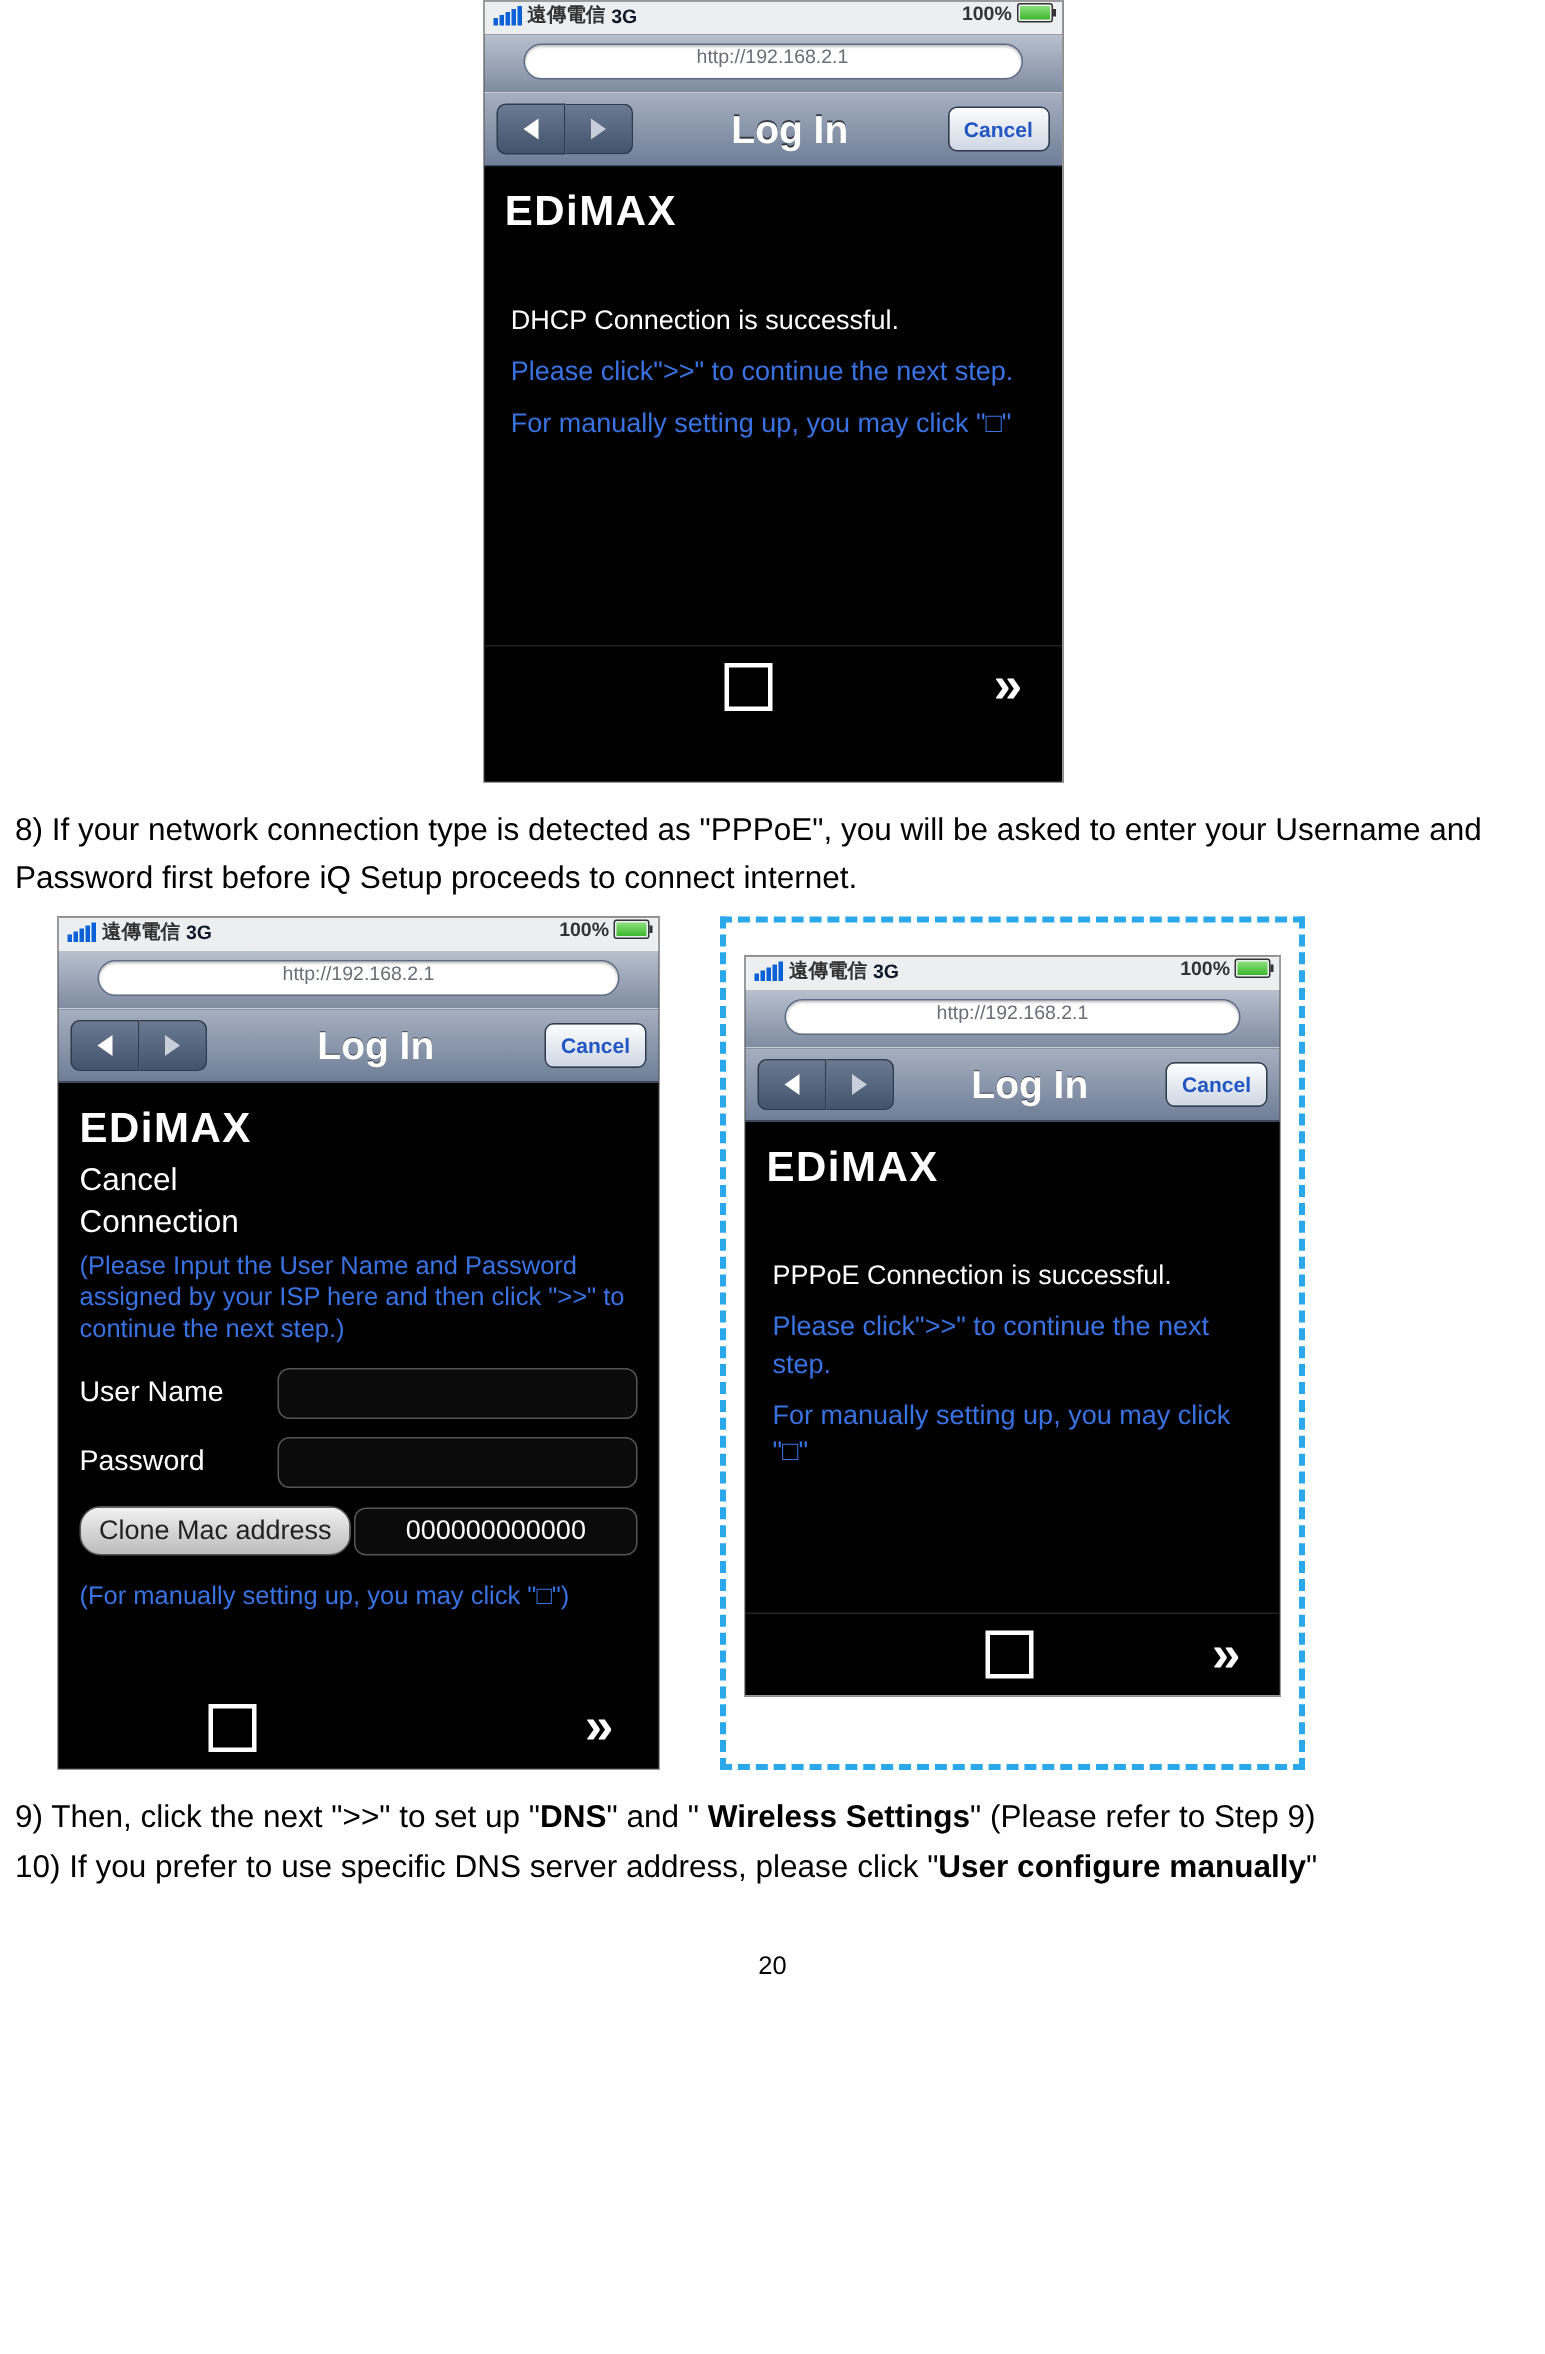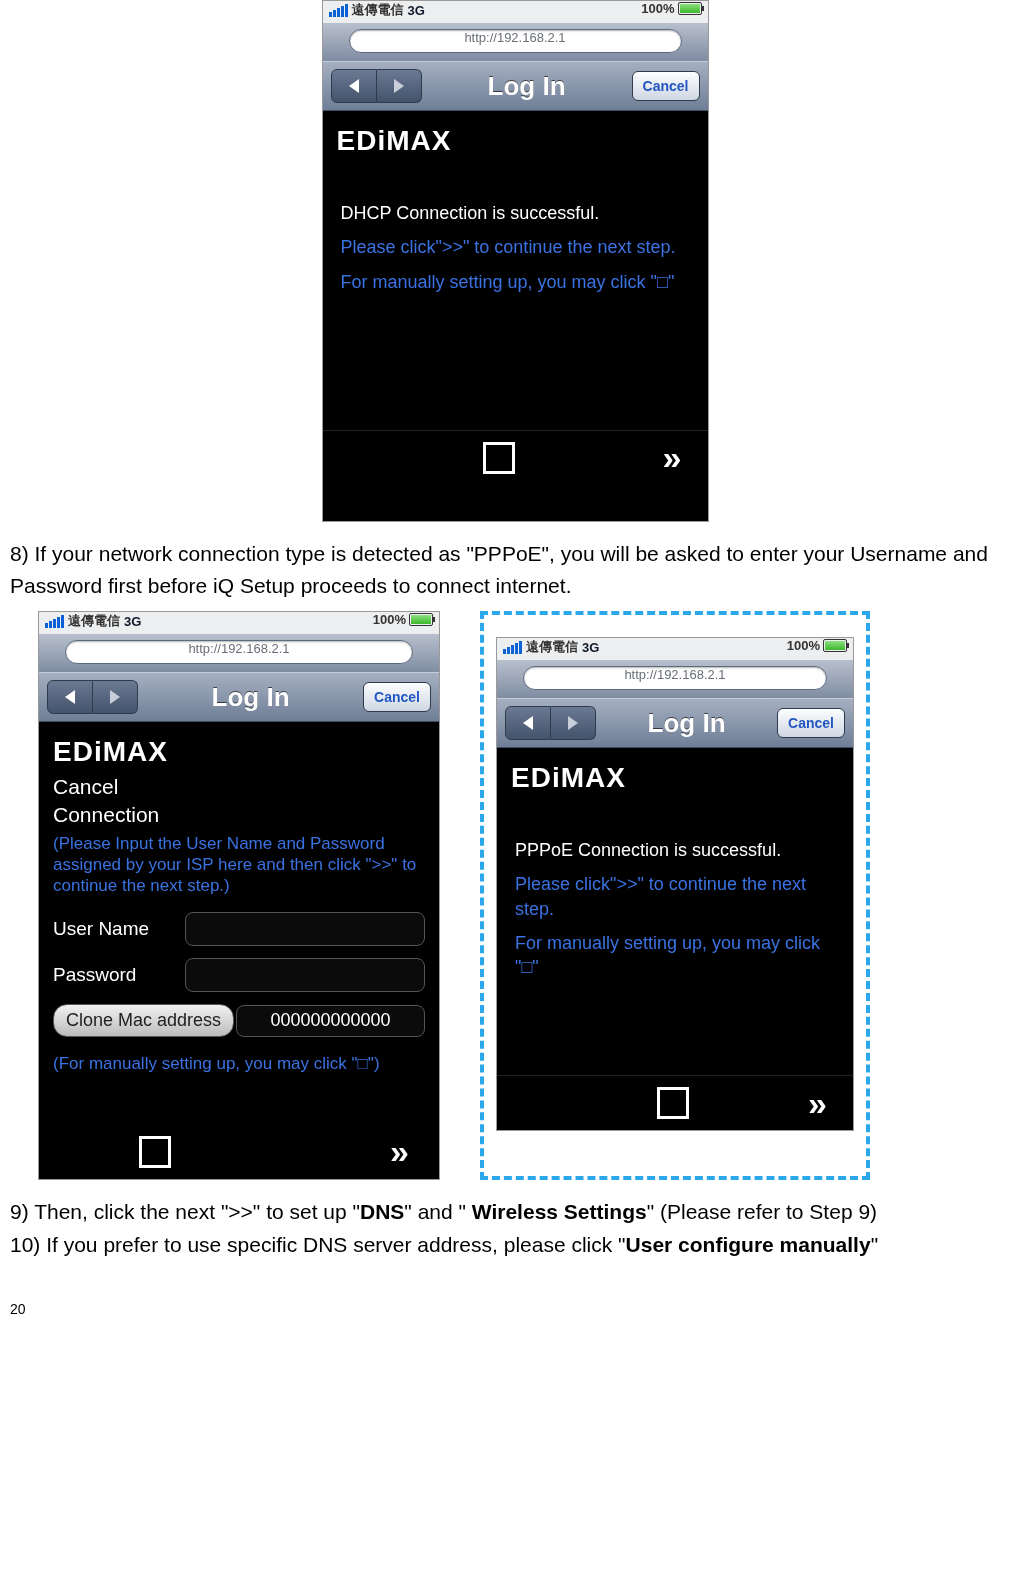--- a/index.html
+++ b/index.html
@@ -13,22 +13,23 @@
   .page {
     padding: 0 10px 30px 10px;
     box-sizing: border-box;
   }
   .para {
     font-size: 21px;
     line-height: 1.5;
     margin: 16px 0 10px 0;
   }
   .center {
+    text-align: center;
     margin-top: 40px;
-    font-size: 14px;
+    font-size: 17px;
   }
   .row {
     display: flex;
     justify-content: flex-start;
     gap: 40px;
     margin: 6px 0 0 28px;
   }
   
   .phone {
     width: 385px;

